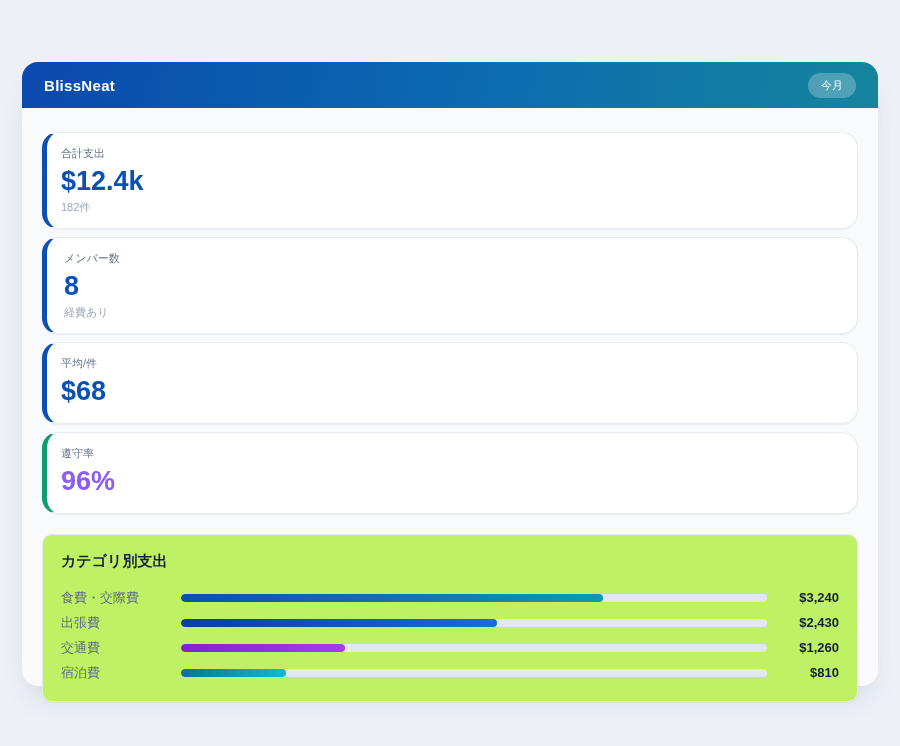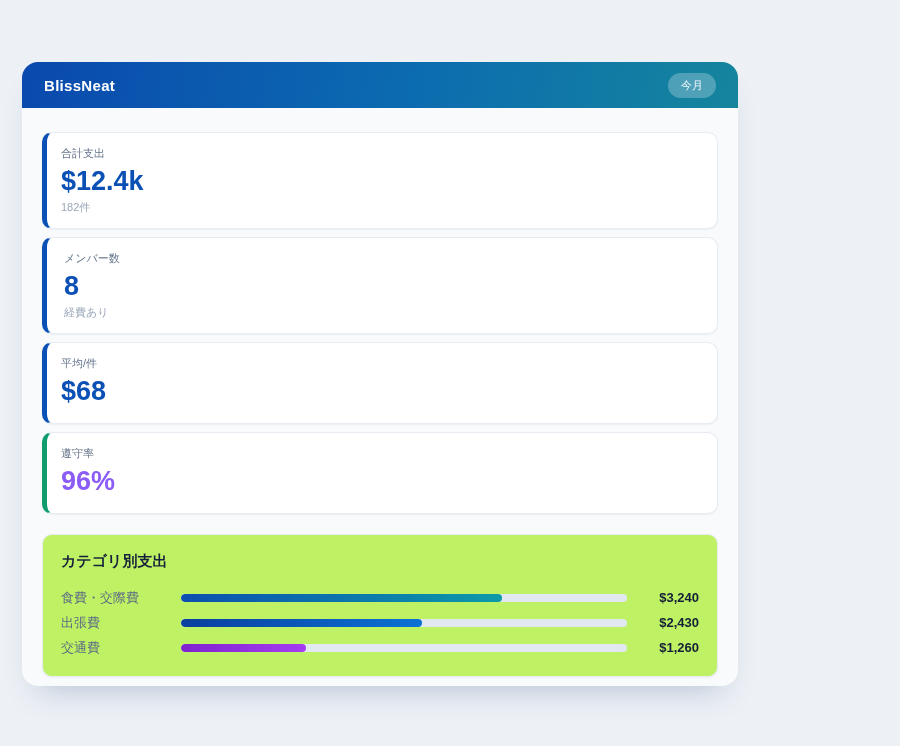--- a/index.html
+++ b/index.html
@@ -5,21 +5,21 @@
   * { margin: 0; padding: 0; box-sizing: border-box; }
   html, body { width: 900px; height: 746px; }
   body {
     background: #edf1f6;
     font-family: "Liberation Sans", "DejaVu Sans", sans-serif;
     overflow: hidden;
   }
   .panel {
     position: absolute;
     left: 22px; top: 62px;
-    width: 716px; height: 624px;
+    width: 856px; height: 624px;
     background: #f8fafc;
     border-radius: 16px;
     box-shadow: 0 18px 30px -16px rgba(30, 60, 120, 0.28);
   }
   .app-header {
     height: 46px;
     border-radius: 16px 16px 0 0;
     background: linear-gradient(100deg, #0a49ae 0%, #0c6cb0 55%, #15859d 100%);
     display: flex;
     align-items: center;
@@ -38,21 +38,21 @@
     font-size: 11px;
     padding: 5px 13px;
     border-radius: 999px;
     cursor: default;
   }
   .content { padding: 24px 20px 20px 20px; }
   .stat-card {
     background: #ffffff;
     border: 1px solid #e7ecf3;
     border-left: 5px solid #0b50b5;
-    border-radius: 10px;
+    border-radius: 16px;
     padding: 13px 18px 13px 14px;
     margin-bottom: 8px;
     box-shadow: 0 1px 2px rgba(16, 42, 83, 0.05);
   }
   .stat-label {
     font-size: 11px;
     color: #64748b;
     margin-bottom: 5px;
   }
   .stat-value {
@@ -166,16 +166,23 @@
           </span>
         <span class="bar-value">$2,430</span>
       </div>
       <div class="bar-row">
         <span class="bar-label">交通費</span>
         <span class="bar-track">
             <span class="bar-fill" style="display: block; width: 28%; background: linear-gradient(90deg, rgb(126, 34, 206), rgb(165, 61, 242));"></span>
           </span>
         <span class="bar-value">$1,260</span>
       </div>
+      <div class="bar-row">
+        <span class="bar-label">宿泊費</span>
+        <span class="bar-track">
+            <span class="bar-fill" style="display: block; width: 18%; background: linear-gradient(90deg, rgb(17, 113, 142), rgb(16, 183, 216));"></span>
+          </span>
+        <span class="bar-value">$810</span>
+      </div>
     </section>
 
   </div>
 </div>
 
 </body></html>

